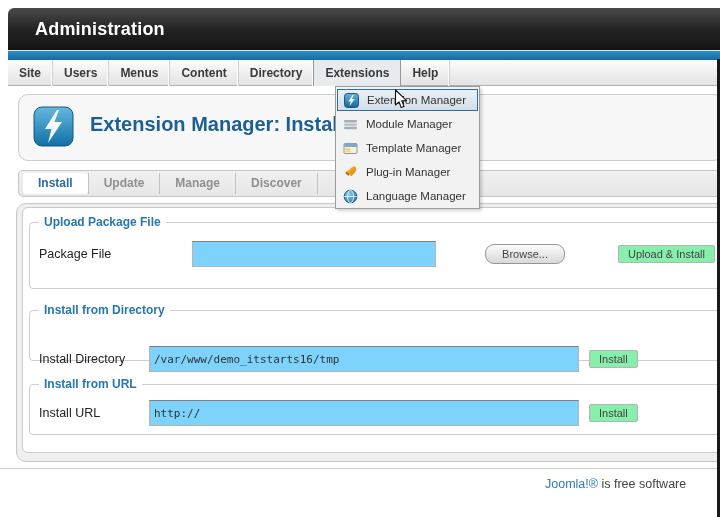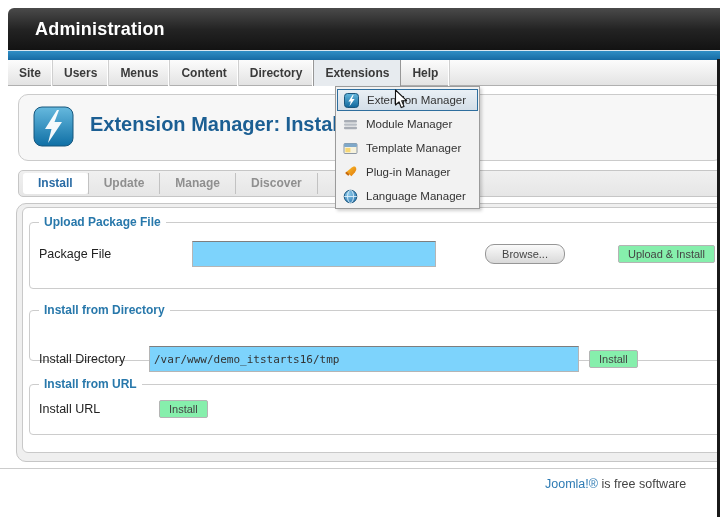--- a/index.html
+++ b/index.html
@@ -157,20 +157,21 @@
           <label>Install Directory</label>
           <input class="txt wide" type="text" value="/var/www/demo_itstarts16/tmp" style="">
           <button class="btn-plain">Install</button>
         </div>
       </div>
 
       <div class="fs fs3">
         <span class="fs-legend">Install from URL</span>
         <div class="row">
           <label>Install URL</label>
+          <input class="txt wide" type="text" value="http://" style="">
           <button class="btn-plain">Install</button>
         </div>
       </div>
 
     </div>
   </div>
 
   <div class="dropdown">
     <div class="dd-item hl">
       <span class="dd-icon">

